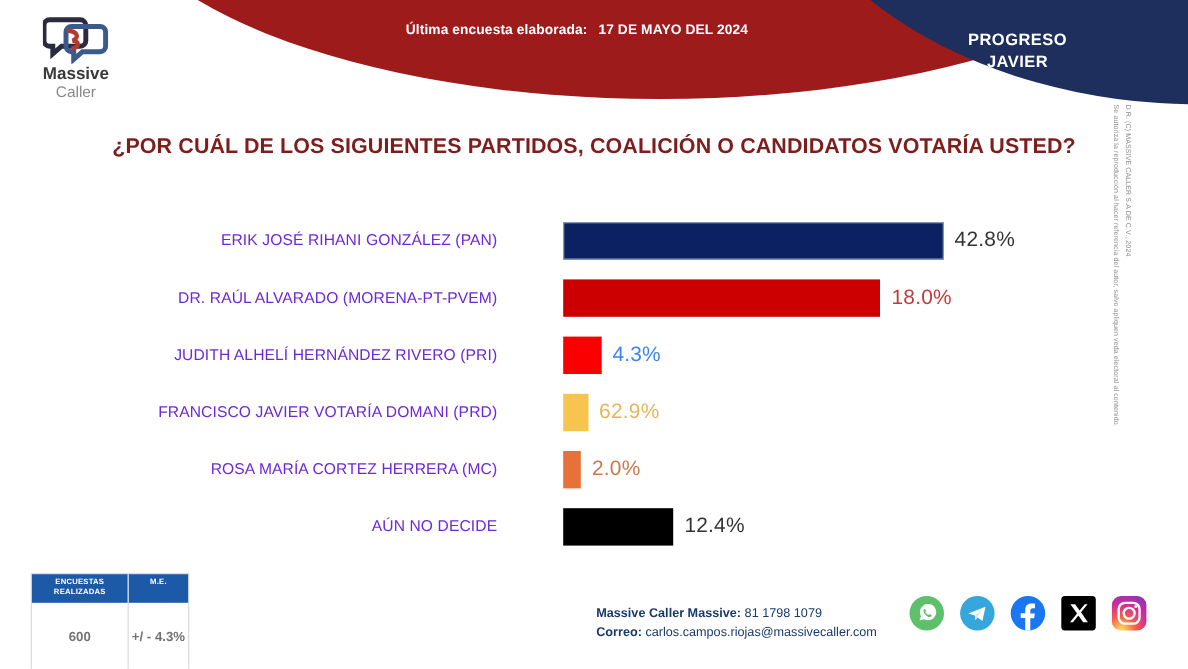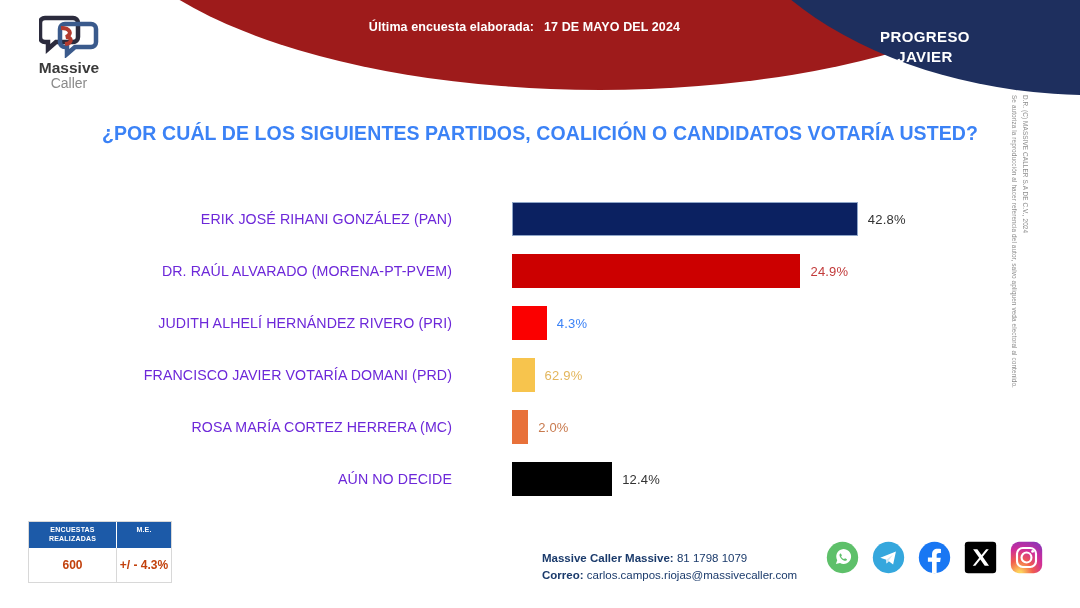--- a/index.html
+++ b/index.html
@@ -55,59 +55,59 @@
 
   
   .title-block {
     position:absolute; left:60px; top:117px; width:960px; text-align:center;
   }
   .title-l1 {
     font-size:18.5px; color:#111; letter-spacing:.1px;
     line-height:1.35; white-space:nowrap;
   }
   .title-l2 {
-    font-size:19.5px; font-weight:bold; color:#3b82f6;
+    font-size:19.5px; font-weight:bold; color:#7f1d1d;
     letter-spacing:.1px; line-height:1.35; white-space:nowrap; margin-top:3px;
   }
 
   
   .chart { position:absolute; left:0; top:193px; width:1020px; height:310px; }
   .row { position:relative; height:52px; }
   .row-label {
     position:absolute; right:568px; top:50%; transform:translateY(-50%);
     font-size:14.2px; color:#6d28d9; white-space:nowrap; text-align:right;
     letter-spacing:.1px;
     padding-left:12px;
   }
   .bar-area { position:absolute; left:512px; top:0; height:52px; right:0; }
   .bar {
     position:absolute; left:0; top:50%; transform:translateY(-50%);
     height:34px;
   }
   .bar.outlined { border:1px solid #8fa6c8; }
   .bar-value {
     position:absolute; top:50%; transform:translateY(-50%);
-    font-size:13px; white-space:nowrap; letter-spacing:.2px;
+    font-size:19px; white-space:nowrap; letter-spacing:.2px;
   }
 
   
   .stats {
     position:absolute; left:28px; top:521px;
     width:144px; border:1px solid #d8d8d8; background:#fff;
   }
   .stats-head { display:flex; background:#1c5aa8; }
   .stats-head div {
     color:#fff; font-size:7px; font-weight:bold; text-align:center;
     padding:4px 2px; line-height:1.25; letter-spacing:.2px;
   }
   .sh-1 { width:62%; border-right:1px solid #fff; }
   .sh-2 { width:38%; }
   .stats-body { display:flex; }
   .stats-body div {
-    font-size:12px; color:#c2410c; text-align:center; padding:10px 2px;
+    font-size:12px; color:#737373; text-align:center; padding:24px 2px;
     font-weight:bold;
   }
   .sb-1 { width:62%; border-right:1px solid #d8d8d8; }
   .sb-2 { width:38%; }
 
   
   .contact { position:absolute; left:542px; top:550px; line-height:1.5; }
   .contact div { font-size:11.5px; color:#1a3a6b; white-space:nowrap; }
   .contact .lbl { font-weight:bold; }
 
@@ -159,21 +159,21 @@
       <div class="row-label">ERIK JOSÉ RIHANI GONZÁLEZ (PAN)</div>
       <div class="bar-area">
         <div class="bar outlined" style="width: 345.824px; background: rgb(11, 33, 97);"></div>
         <div class="bar-value" style="left: 355.824px; color: rgb(51, 51, 51);">42.8%</div>
       </div>
     </div>
     <div class="row">
       <div class="row-label">DR. RAÚL ALVARADO (MORENA-PT-PVEM)</div>
       <div class="bar-area">
         <div class="bar" style="width: 288.456px; background: rgb(204, 0, 0);"></div>
-        <div class="bar-value" style="left: 298.456px; color: rgb(194, 58, 58);">24.9%</div>
+        <div class="bar-value" style="left: 298.456px; color: rgb(194, 58, 58);">18.0%</div>
       </div>
     </div>
     <div class="row">
       <div class="row-label">JUDITH ALHELÍ HERNÁNDEZ RIVERO (PRI)</div>
       <div class="bar-area">
         <div class="bar" style="width: 34.744px; background: rgb(251, 0, 0);"></div>
         <div class="bar-value" style="left: 44.744px; color: #3b82f6;">4.3%</div>
       </div>
     </div>
     <div class="row">

